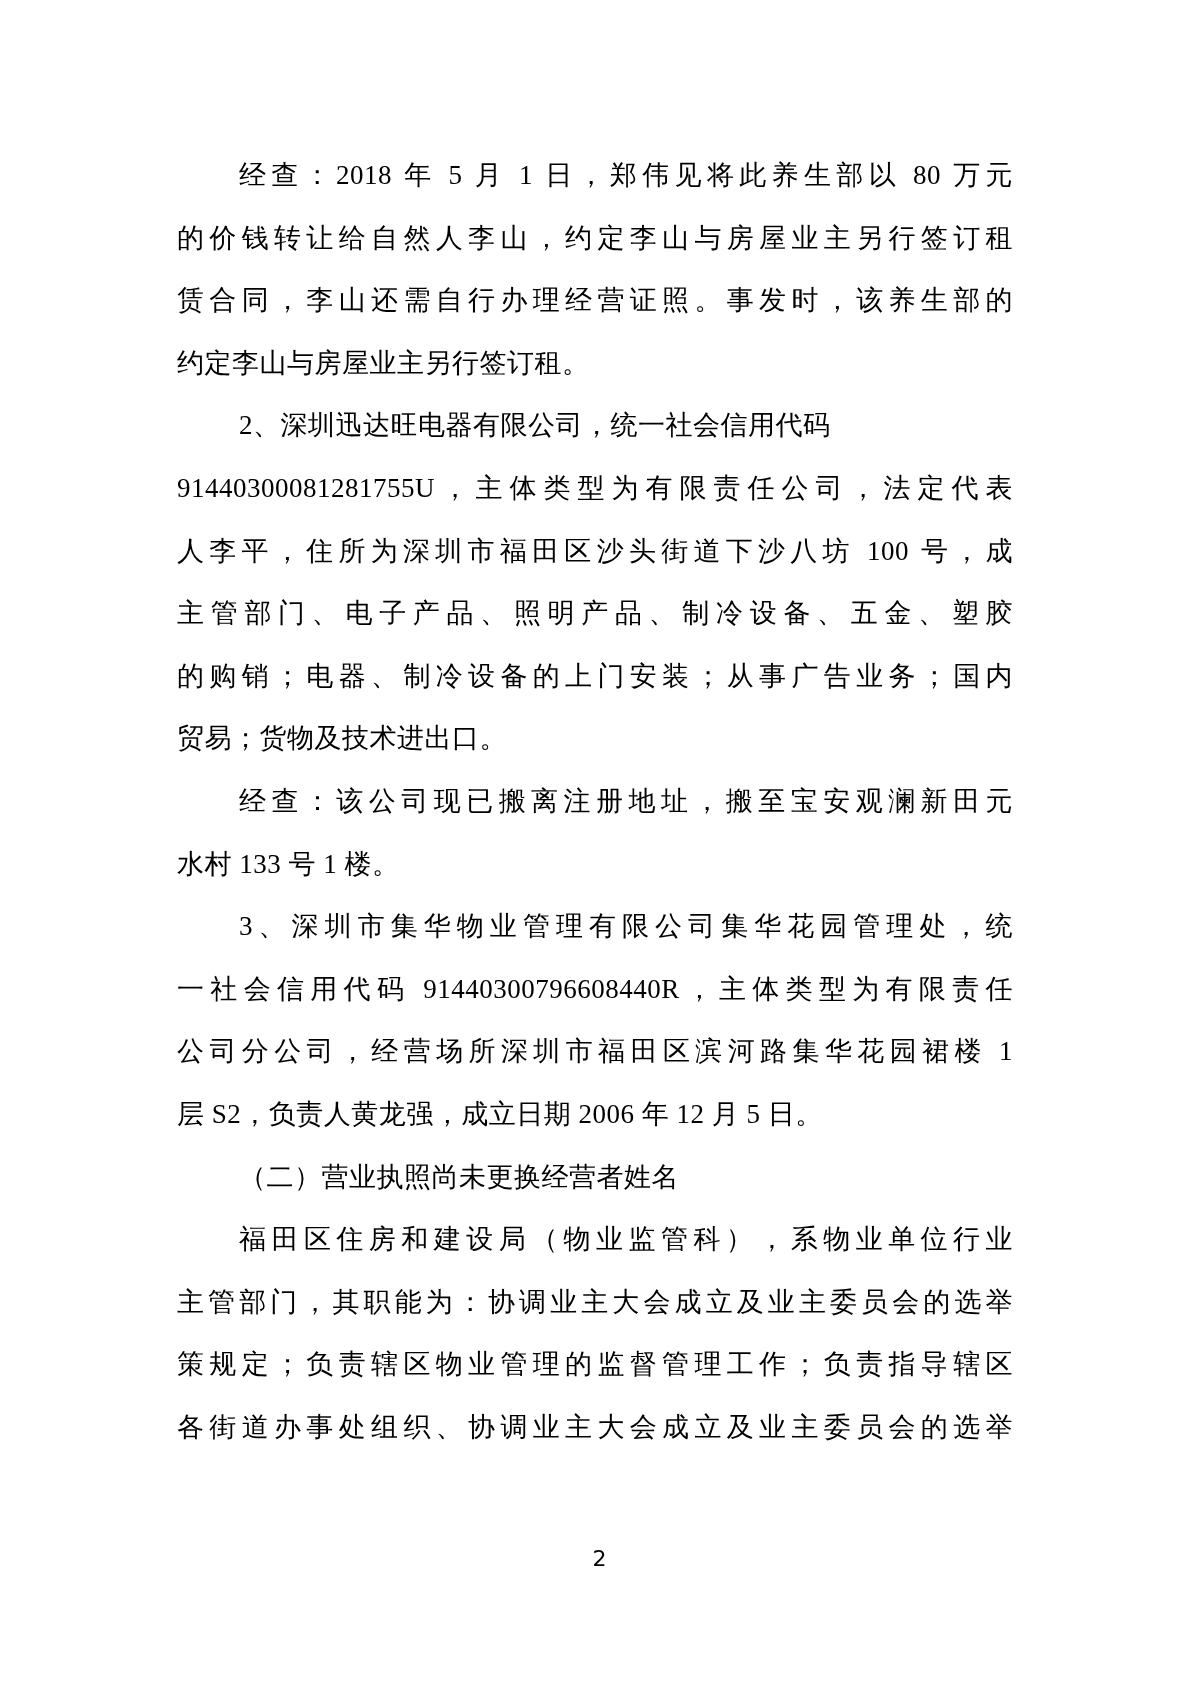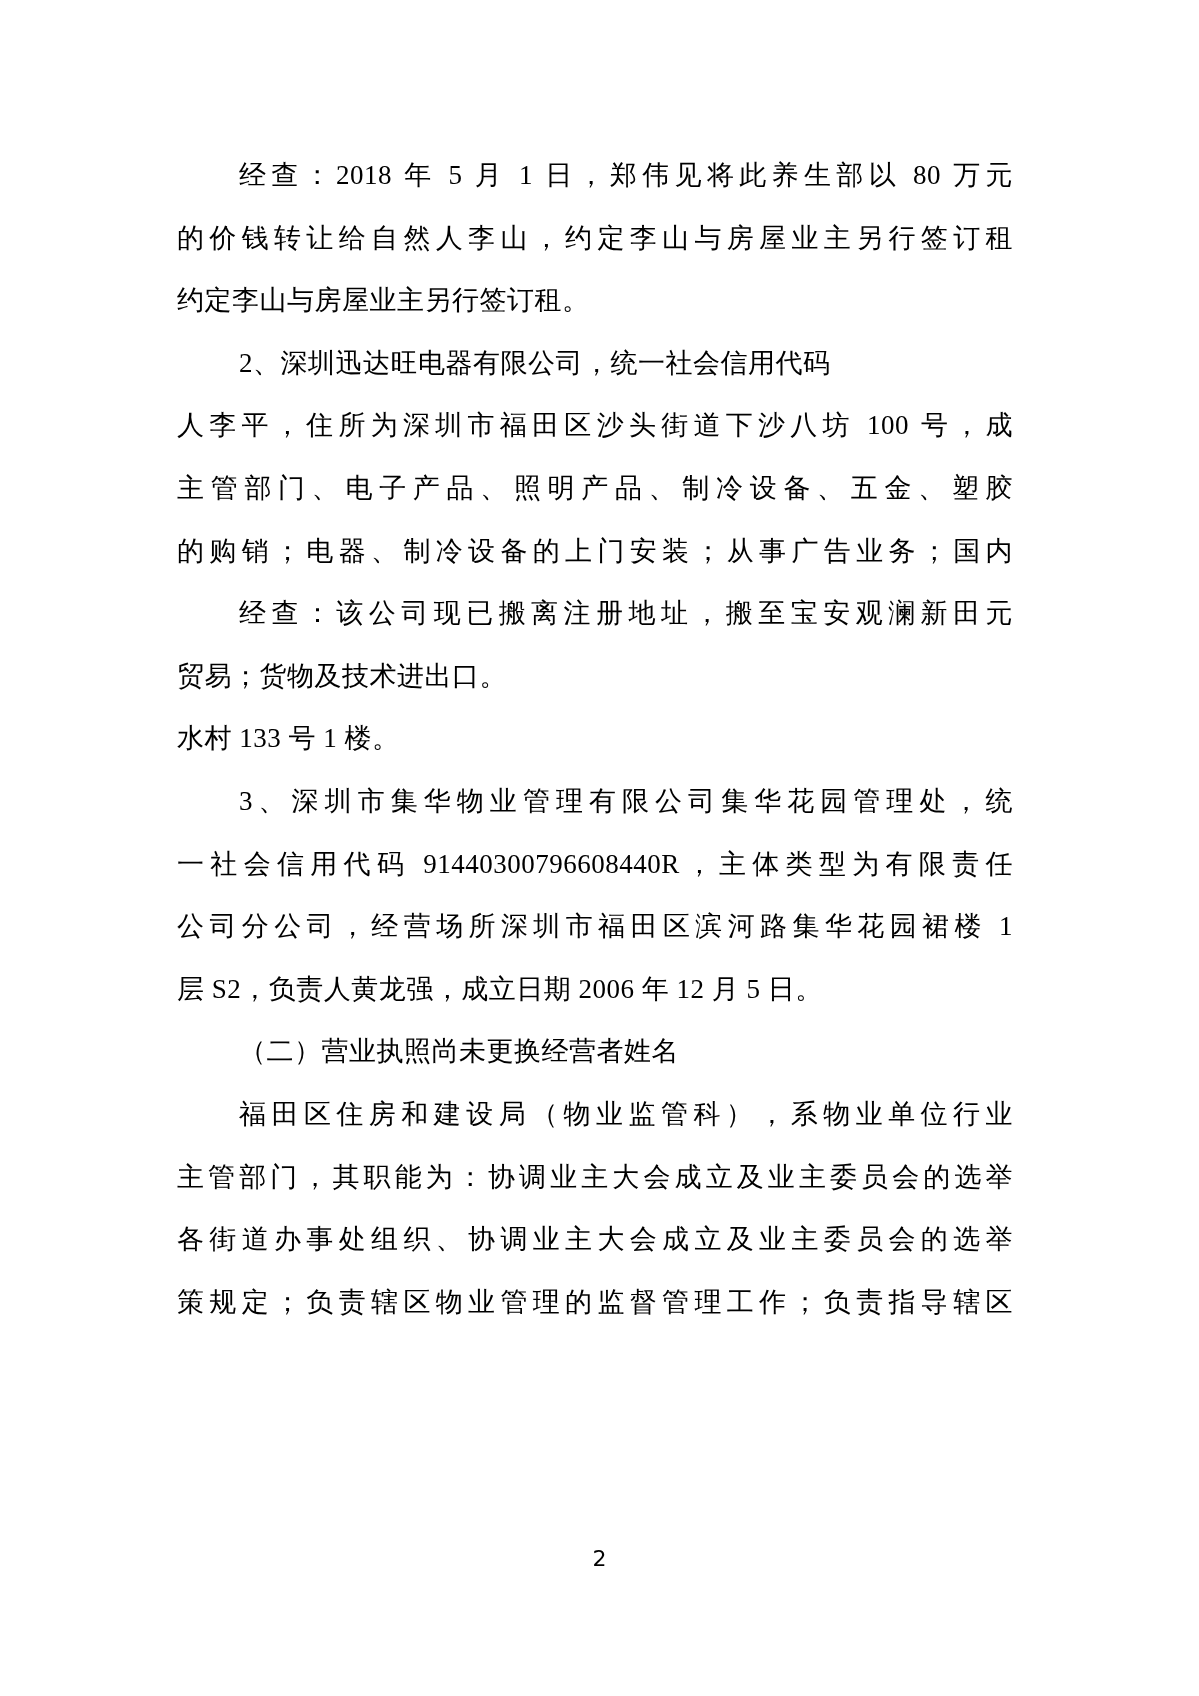--- a/index.html
+++ b/index.html
@@ -50,34 +50,36 @@
   }
 </style>
 </head>
 <body>
 
 <div class="page">
   <div class="text-block">
 
   <div class="line indent">经查：2018 年 5 月 1 日，郑伟见将此养生部以 80 万元</div>
       <div class="line">的价钱转让给自然人李山，约定李山与房屋业主另行签订租</div>
+      <div class="line">赁合同，李山还需自行办理经营证照。事发时，该养生部的</div>
       <div class="line end">约定李山与房屋业主另行签订租。</div>
       <div class="line indent end">2、深圳迅达旺电器有限公司，统一社会信用代码</div>
+      <div class="line">91440300081281755U，主体类型为有限责任公司，法定代表</div>
       <div class="line">人李平，住所为深圳市福田区沙头街道下沙八坊 100 号，成</div>
       <div class="line">主管部门、电子产品、照明产品、制冷设备、五金、塑胶</div>
       <div class="line">的购销；电器、制冷设备的上门安装；从事广告业务；国内</div>
+      <div class="line end">贸易；货物及技术进出口。</div>
       <div class="line indent">经查：该公司现已搬离注册地址，搬至宝安观澜新田元</div>
-      <div class="line end">贸易；货物及技术进出口。</div>
       <div class="line end">水村 133 号 1 楼。</div>
       <div class="line indent">3、深圳市集华物业管理有限公司集华花园管理处，统</div>
       <div class="line">一社会信用代码 91440300796608440R，主体类型为有限责任</div>
       <div class="line">公司分公司，经营场所深圳市福田区滨河路集华花园裙楼 1</div>
       <div class="line end">层 S2，负责人黄龙强，成立日期 2006 年 12 月 5 日。</div>
       <div class="line indent end">（二）营业执照尚未更换经营者姓名</div>
       <div class="line indent">福田区住房和建设局（物业监管科），系物业单位行业</div>
       <div class="line">主管部门，其职能为：协调业主大会成立及业主委员会的选举</div>
+      <div class="line">策规定；负责辖区物业管理的监督管理工作；负责指导辖区</div>
       <div class="line">各街道办事处组织、协调业主大会成立及业主委员会的选举</div>
-      <div class="line">策规定；负责辖区物业管理的监督管理工作；负责指导辖区</div>
     </div>
   <div class="footer">
     <span>2</span>
   </div>
 </div>
 
 </body></html>

